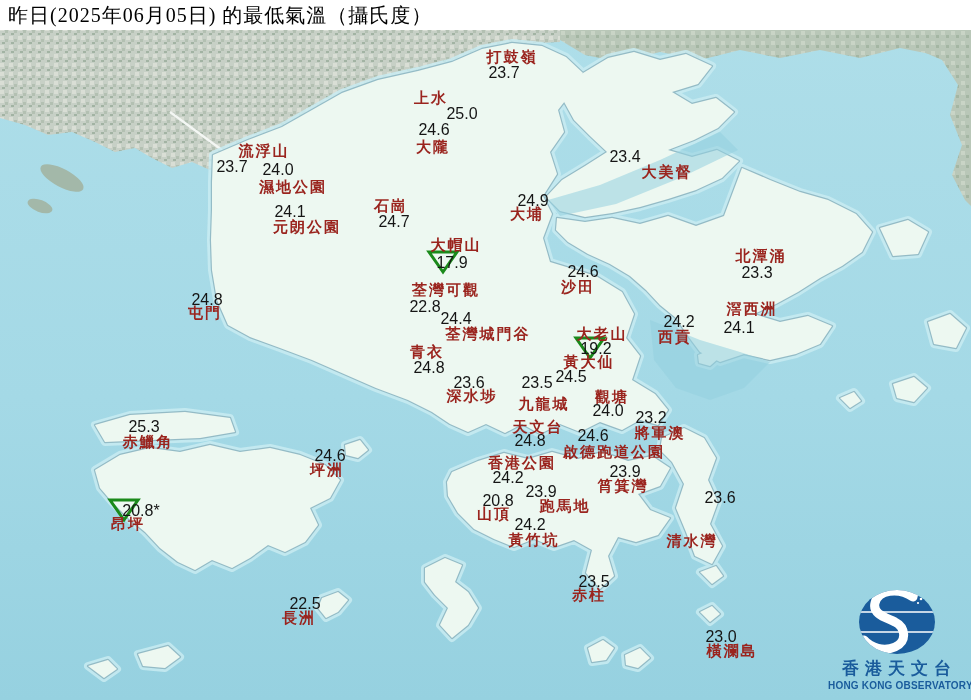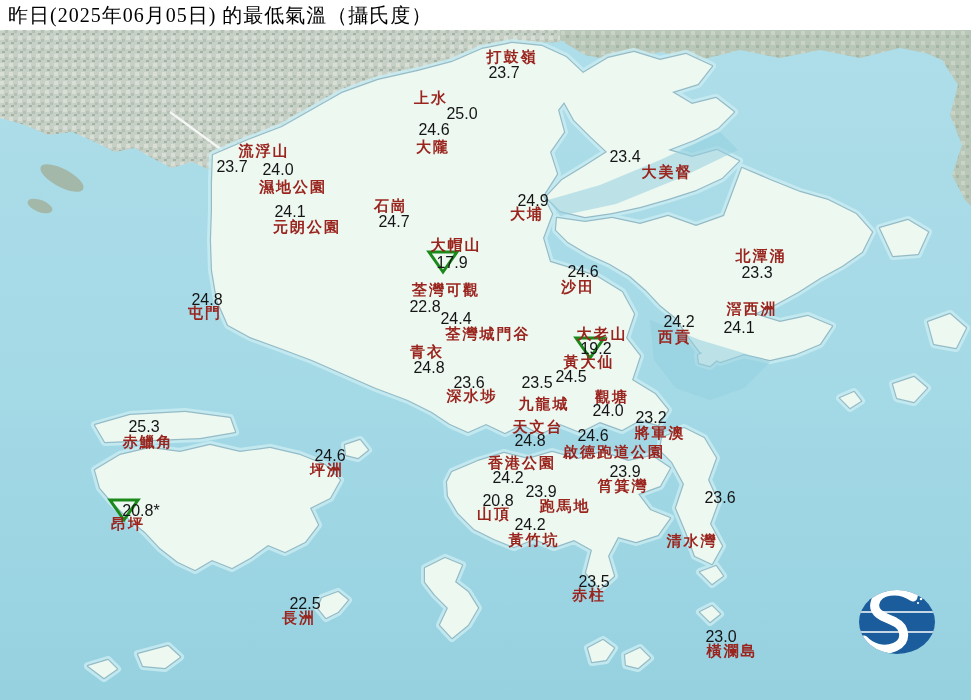--- a/index.html
+++ b/index.html
@@ -270,14 +270,19 @@
       <div class="st-name" style="left: 692px; top: 513px; margin-top: 28px;">清水灣</div>
       <div class="st-value" style="left: 720px; top: 498px;">23.6</div>
       <div class="st-name" style="left: 299px; top: 618px;">長洲</div>
       <div class="st-value" style="left: 305px; top: 604px;">22.5</div>
       <div class="st-name" style="left: 589px; top: 595px;">赤柱</div>
       <div class="st-value" style="left: 594px; top: 582px;">23.5</div>
       <div class="st-name" style="left: 732px; top: 651px;">橫瀾島</div>
       <div class="st-value" style="left: 721px; top: 637px;">23.0</div>
     </div>
 
+  <div class="logo-block">
+    <div style="height:70px"></div>
+    <div class="logo-zh">香港天文台</div>
+    <div class="logo-en">HONG KONG OBSERVATORY</div>
+  </div>
 
 </div>
 
 </body></html>

